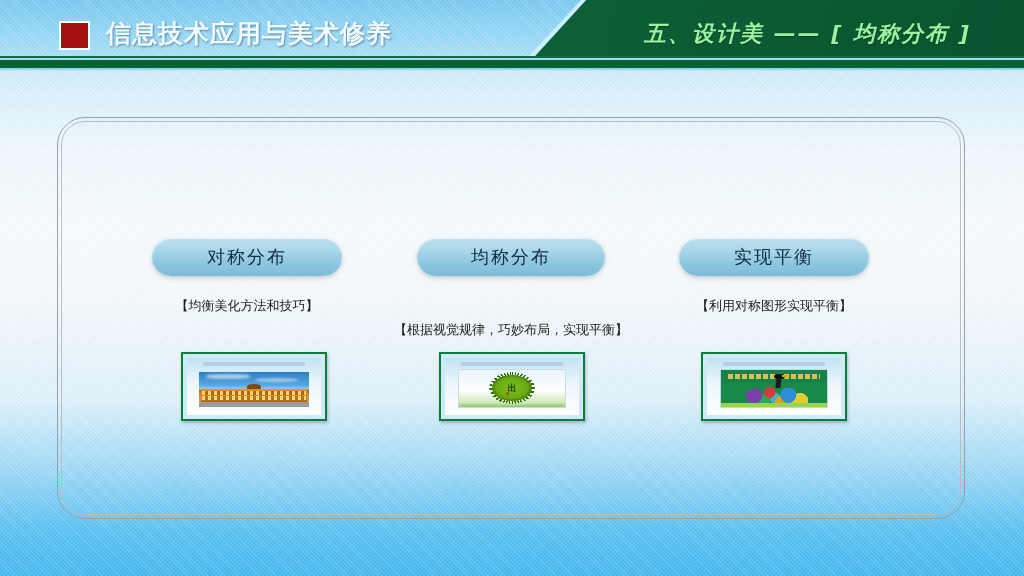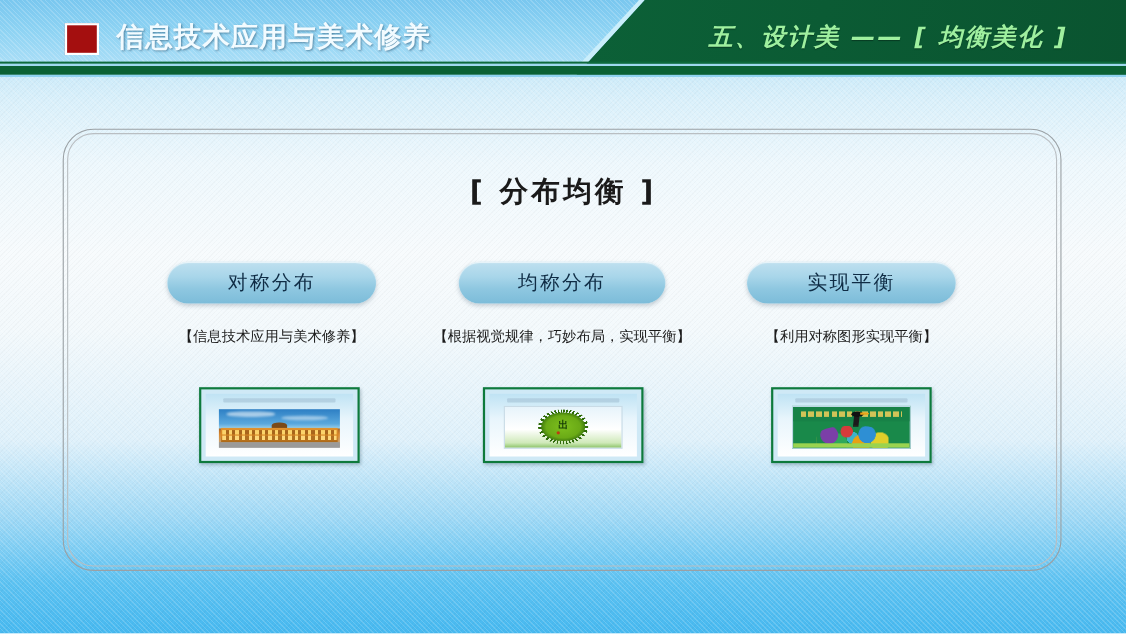--- a/index.html
+++ b/index.html
@@ -101,21 +101,21 @@
   }
   #pill-1{left:152px;width:190px;}
   #pill-2{left:417px;width:188px;}
   #pill-3{left:679px;width:190px;}
 
   .cap{
     position:absolute;top:297px;text-align:center;
     font-size:13px;color:#1c1c1c;letter-spacing:0px;white-space:nowrap;
   }
   #cap-1{left:152px;width:190px;}
-  #cap-2{left:374px;width:274px;}
+  #cap-2{left:374px;width:274px;margin-top:24px;}
   #cap-3{left:679px;width:190px;}
 
   
   .thumb{
     position:absolute;top:352px;width:146px;height:69px;
     border:2px solid #0e7a3c;box-sizing:border-box;
     background:#cfe9f6;padding:4px;
     box-shadow:1px 2px 3px rgba(30,60,80,.3);
   }
   #thumb-1{left:181px;}
@@ -216,39 +216,38 @@
 
     <div class="hdr-stripe-thin1"></div>
     <div class="hdr-stripe-gap"></div>
     <div class="hdr-stripe-thick"></div>
     <div class="hdr-stripe-bot"></div>
 
     <div class="logo-square"></div>
 
     <div class="hdr-title-left">信息技术应用与美术修养</div>
 
-    <div class="hdr-title-right">五、设计美 —— [ 均衡美化 ]</div>
+    <div class="hdr-title-right">五、设计美 —— [ 均称分布 ]</div>
   </div>
 
   <div id="panel"></div>
   <div id="panel-inner"></div>
 
-  <div id="main-title">[  分布均衡  ]</div>
 
   <div class="pill" id="pill-1">
     <span>对称分布</span>
   </div>
   <div class="pill" id="pill-2">
     <span>均称分布</span>
   </div>
   <div class="pill" id="pill-3">
     <span>实现平衡</span>
   </div>
 
-  <div class="cap" id="cap-1">【信息技术应用与美术修养】</div>
+  <div class="cap" id="cap-1">【均衡美化方法和技巧】</div>
   <div class="cap" id="cap-2">【根据视觉规律，巧妙布局，实现平衡】</div>
   <div class="cap" id="cap-3">【利用对称图形实现平衡】</div>
 
   <div class="thumb" id="thumb-1">
     <div class="thumb-inner">
       <div class="thumb-strip"></div>
       <div class="t1-photo">
         <div class="t1-cloud"></div>
         <div class="t1-cloud2"></div>
         <div class="t1-dome"></div>

